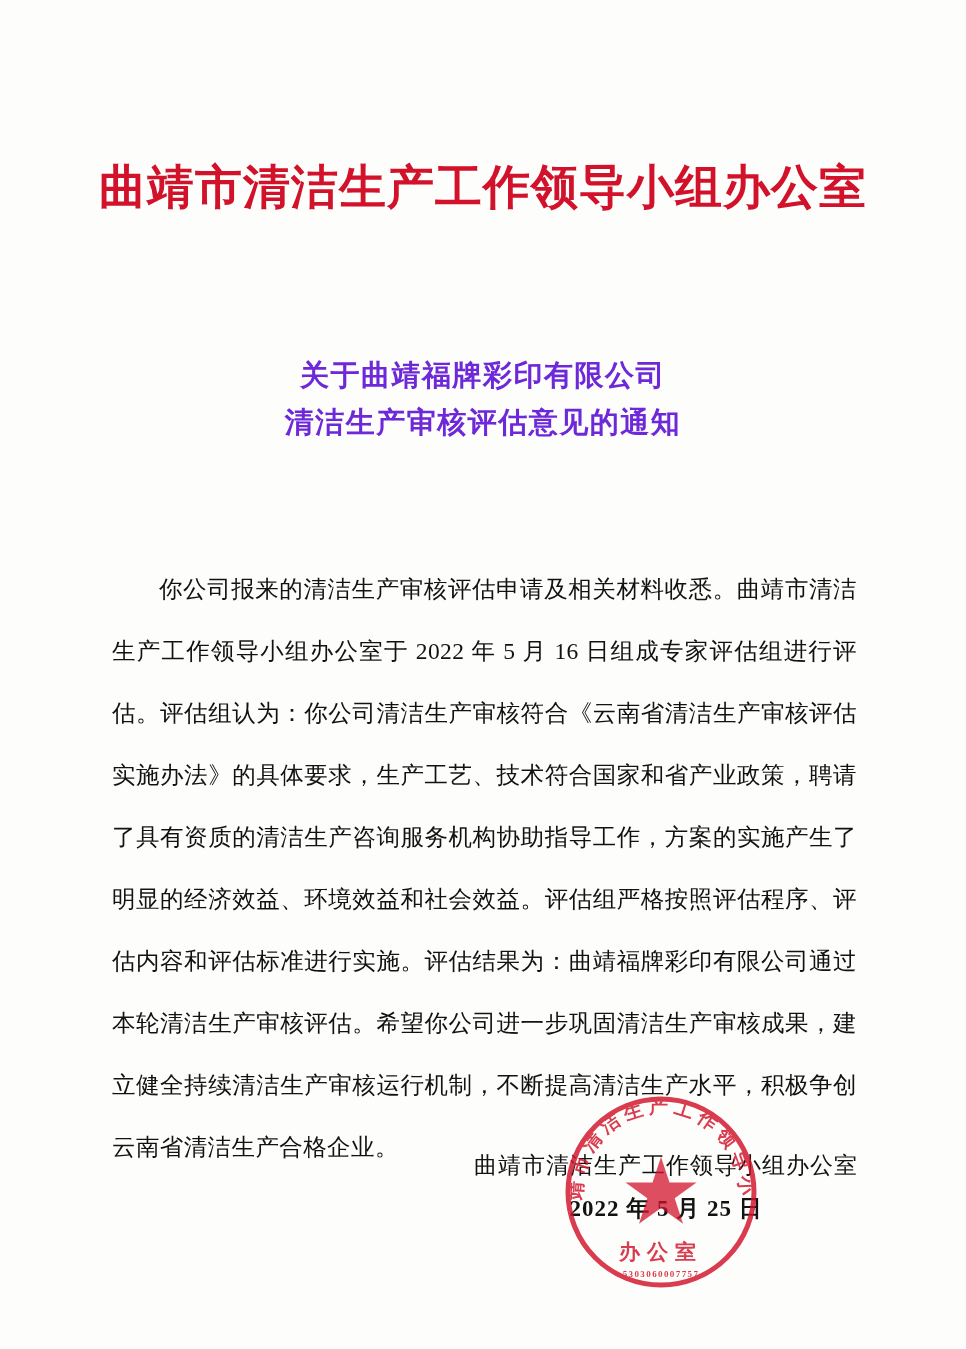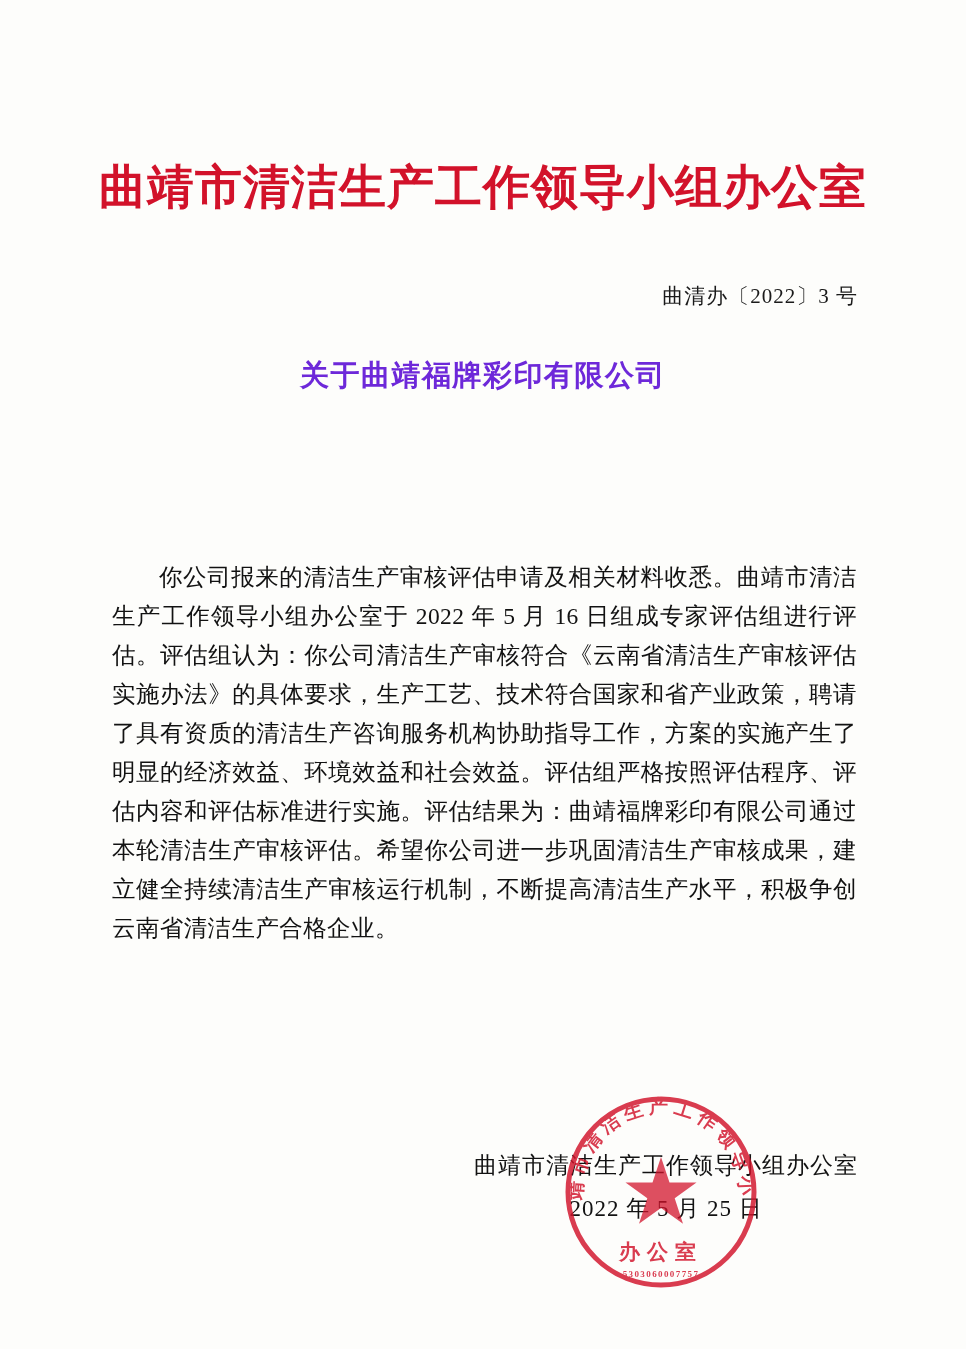--- a/index.html
+++ b/index.html
@@ -72,41 +72,42 @@
     font-size: 23px;
     letter-spacing: 1px;
   }
 
   .body-text {
     position: absolute;
     top: 558px;
     left: 112px;
     width: 745px;
     font-size: 23.5px;
-    line-height: 39px;
+    line-height: 62px;
     letter-spacing: 0.4px;
     text-align: justify;
     text-justify: inter-ideograph;
     text-indent: 2em;
     color: #121212;
   }
 
   
   .signature-block {
     position: absolute;
     top: 1145px;
     right: 108px;
     text-align: center;
     font-size: 23px;
     line-height: 1.85;
     letter-spacing: 1px;
     color: #121212;
   }
   .signature-date {
     letter-spacing: 1px;
+    font-weight: bold;
   }
 
   
   .seal {
     position: absolute;
     left: 556px;
     top: 1087px;
     width: 210px;
     height: 210px;
     pointer-events: none;
@@ -121,24 +122,24 @@
 </style>
 </head>
 <body>
 
 <div class="page">
 
   <div class="doc-header">
     <div class="org-title">曲靖市清洁生产工作领导小组办公室</div>
   </div>
 
-  <div class="doc-number">曲清办〔2022〕3 号</div>
 
   <div class="doc-title">
     <div>关于曲靖福牌彩印有限公司</div>
+    <div>清洁生产审核评估意见的通知</div>
   </div>
 
 
   <div class="body-text">你公司报来的清洁生产审核评估申请及相关材料收悉。曲靖市清洁生产工作领导小组办公室于 2022 年 5 月 16 日组成专家评估组进行评估。评估组认为：你公司清洁生产审核符合《云南省清洁生产审核评估实施办法》的具体要求，生产工艺、技术符合国家和省产业政策，聘请了具有资质的清洁生产咨询服务机构协助指导工作，方案的实施产生了明显的经济效益、环境效益和社会效益。评估组严格按照评估程序、评估内容和评估标准进行实施。评估结果为：曲靖福牌彩印有限公司通过本轮清洁生产审核评估。希望你公司进一步巩固清洁生产审核成果，建立健全持续清洁生产审核运行机制，不断提高清洁生产水平，积极争创云南省清洁生产合格企业。</div>
 
   <div class="signature-block">
     <div>曲靖市清洁生产工作领导小组办公室</div>
     <div class="signature-date">2022 年 5 月 25 日</div>
   </div>
 

